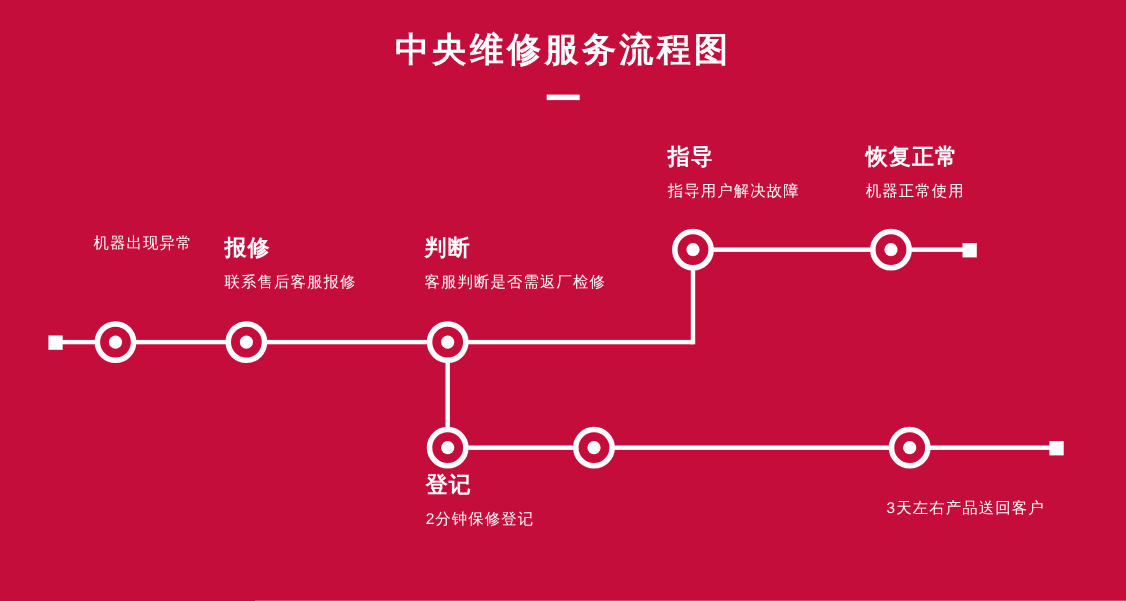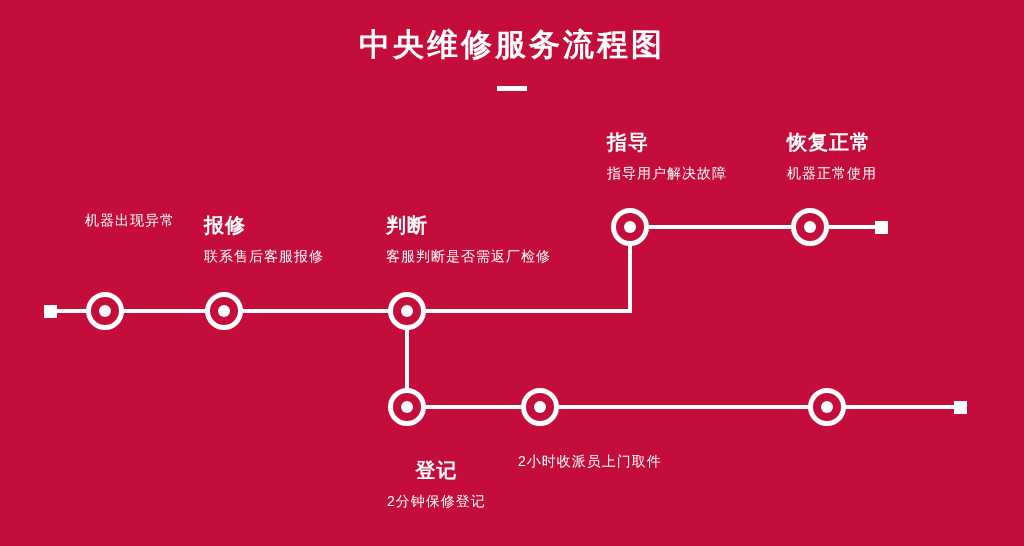--- a/index.html
+++ b/index.html
@@ -135,25 +135,25 @@
   <div class="label" style="left:607px; top:129px;">
     <div class="label-title">指导</div>
     <div class="label-desc">指导用户解决故障</div>
   </div>
 
   <div class="label" style="left:787px; top:129px;">
     <div class="label-title">恢复正常</div>
     <div class="label-desc">机器正常使用</div>
   </div>
 
-  <div class="label" style="left:387px; top:457px;text-align:center;">
+  <div class="label" style="left:387px; top:427px;">
     <div class="label-title">登记</div>
     <div class="label-desc">2分钟保修登记</div>
   </div>
 
   <div class="label" style="left:518px; top:453px;">
-    <div class="label-desc">2小时收派员上门取件</div>
   </div>
 
   <div class="label" style="left:806px; top:453px;">
+    <div class="label-desc">3天左右产品送回客户</div>
   </div>
 
 </div>
 
 </body></html>

